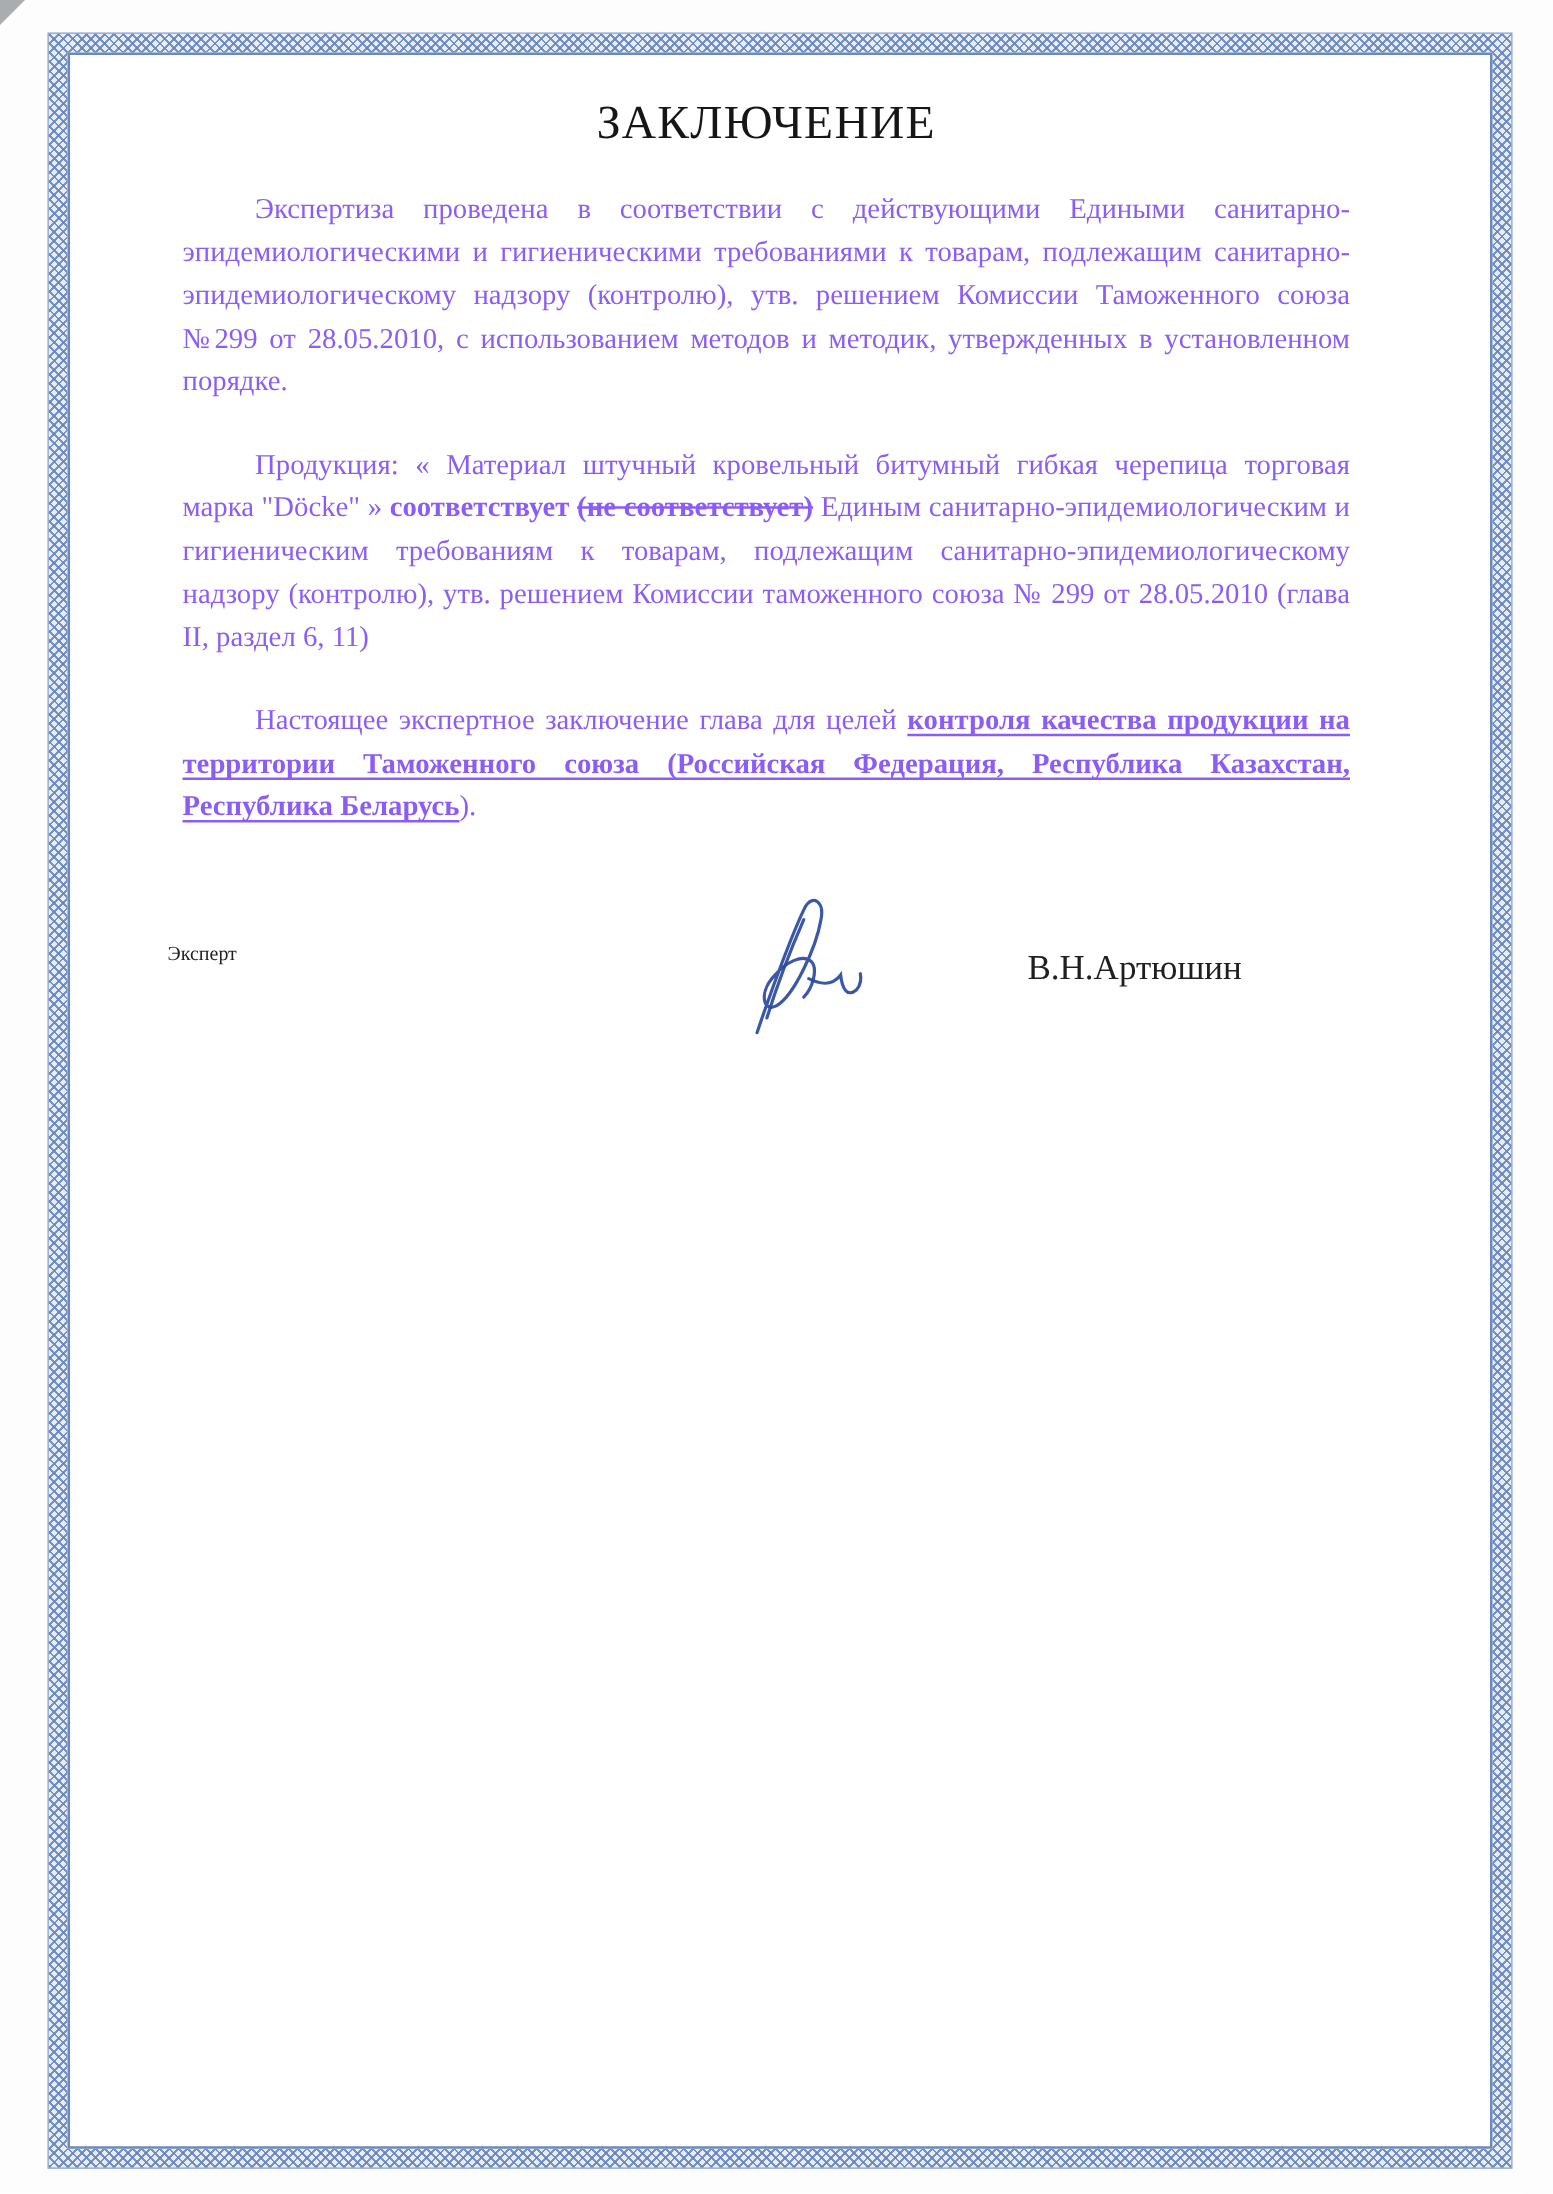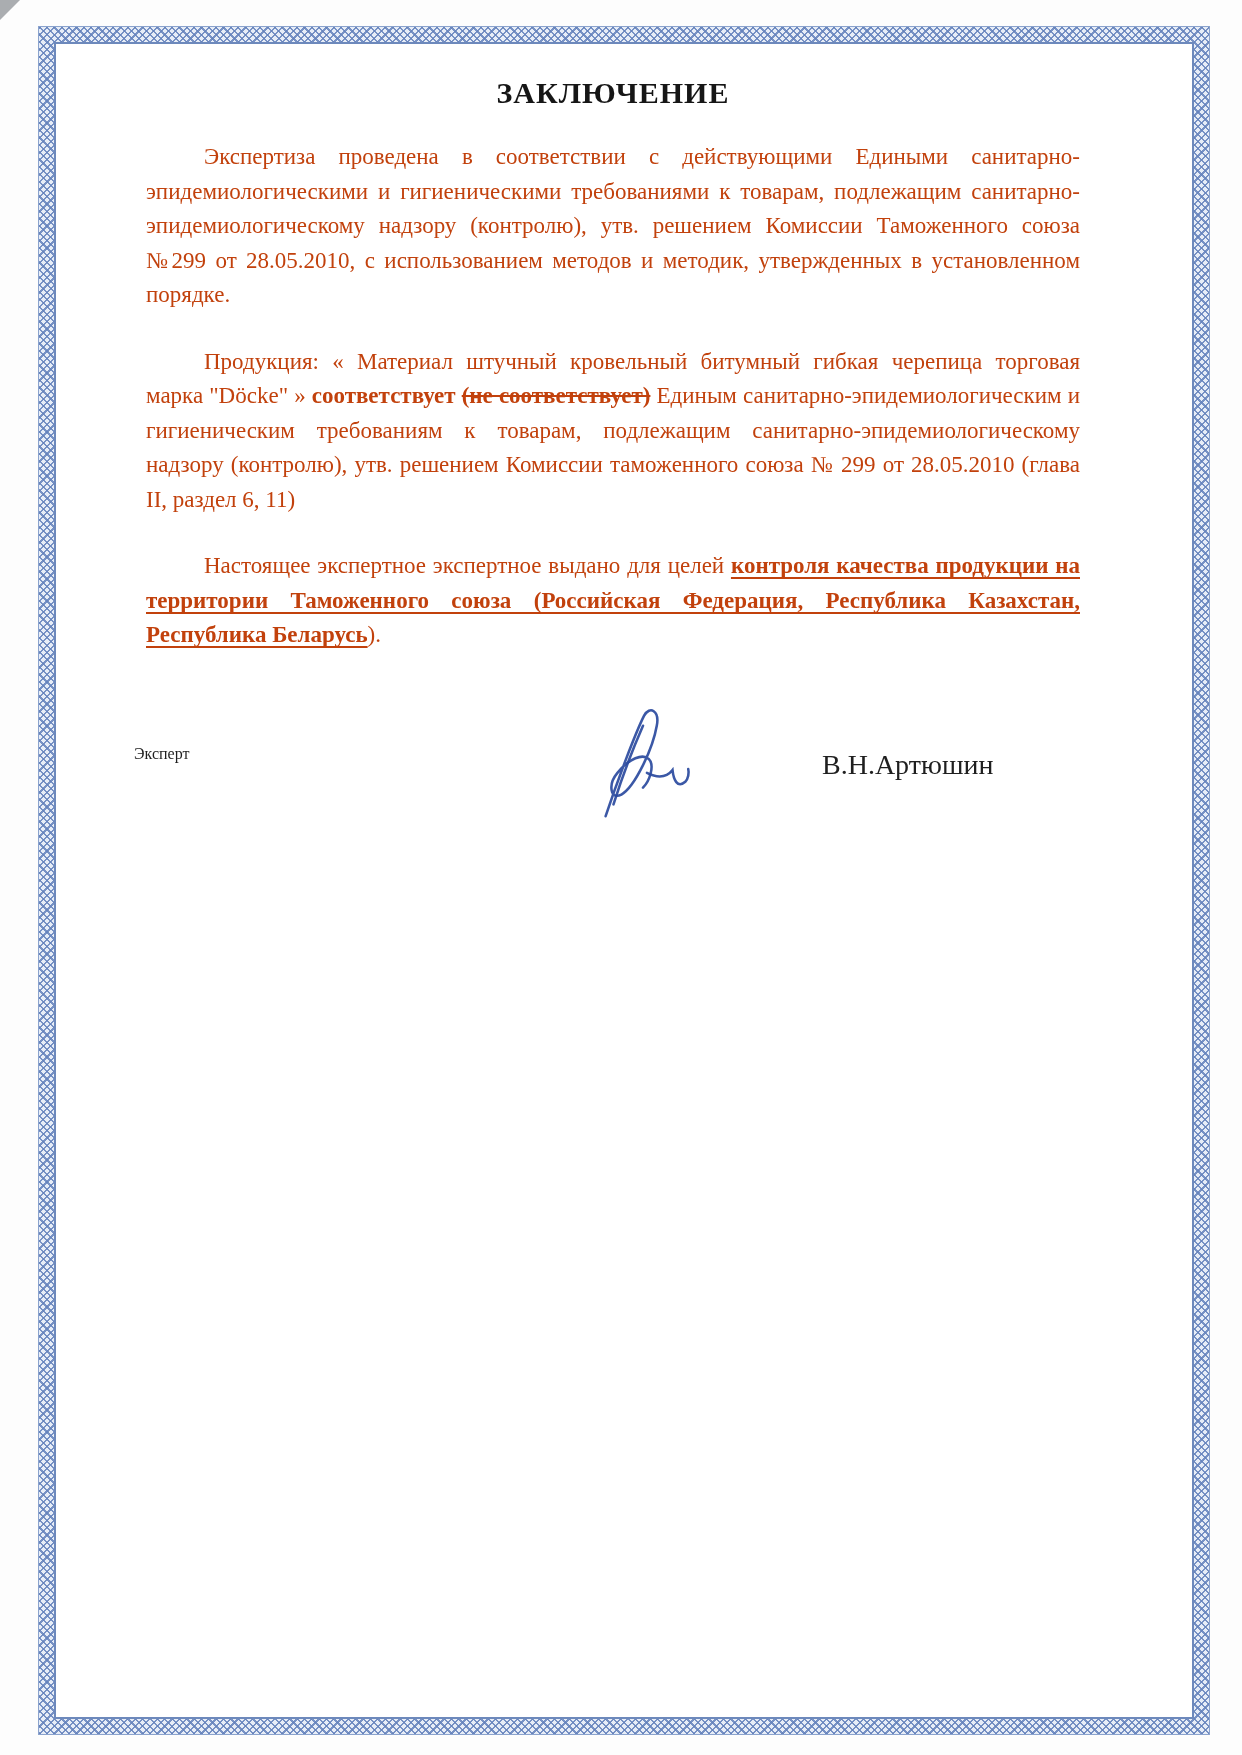--- a/index.html
+++ b/index.html
@@ -35,34 +35,34 @@
   }
   .inner {
     height: 100%;
     background: #ffffff;
     border: 2px solid #6d89bc;
     padding: 18px 112px 0 90px;
   }
 
   .title {
     text-align: center;
-    font-size: 30px;
-    font-weight: bold;
+    font-size: 38px;
+    font-weight: normal;
     letter-spacing: 1px;
     margin: 14px 0 30px 0;
     color: #161616;
   }
 
   .para {
     font-size: 23px;
     line-height: 1.5;
     text-align: justify;
     text-indent: 58px;
     margin-bottom: 32px;
-    color: #c2410c;
+    color: #8b5cf6;
   }
   .bold { font-weight: bold; }
   .struck {
     text-decoration: line-through;
     text-decoration-thickness: 2px;
   }
   .underlined {
     text-decoration: underline;
     text-decoration-thickness: 2px;
     text-underline-offset: 4px;
@@ -102,21 +102,21 @@
 
   <div class="frame">
     <div class="inner">
 
       <h1 class="title">ЗАКЛЮЧЕНИЕ</h1>
 
       <p class="para">Экспертиза проведена в соответствии с действующими Едиными санитарно-эпидемиологическими и гигиеническими требованиями к товарам, подлежащим санитарно-эпидемиологическому надзору (контролю), утв. решением Комиссии Таможенного союза №299 от 28.05.2010, с использованием методов и методик, утвержденных в установленном порядке.</p>
 
       <p class="para"><span>Продукция: « Материал штучный кровельный битумный гибкая черепица торговая марка "Döcke" » </span><span class="bold">соответствует </span><span class="bold struck">(не соответствует)</span><span> Единым санитарно-эпидемиологическим и гигиеническим требованиям к товарам, подлежащим санитарно-эпидемиологическому надзору (контролю), утв. решением Комиссии таможенного союза № 299 от 28.05.2010 (глава II, раздел 6, 11)</span></p>
 
-      <p class="para"><span>Настоящее экспертное экспертное выдано для целей </span><span class="bold underlined">контроля качества продукции на территории Таможенного союза (Российская Федерация, Республика Казахстан, Республика Беларусь</span><span>).</span></p>
+      <p class="para"><span>Настоящее экспертное заключение глава для целей </span><span class="bold underlined">контроля качества продукции на территории Таможенного союза (Российская Федерация, Республика Казахстан, Республика Беларусь</span><span>).</span></p>
 
       <div class="sig-row">
         <span class="sig-label">Эксперт</span>
 
         <svg class="signature" viewBox="0 0 120 134" aria-hidden="true">
           <path d="M22 116 C34 80 52 32 61 14 C67 3 77 9 74 24 C70 47 52 86 38 94 C27 100 24 84 34 72 C46 57 60 52 66 58 C72 64 67 80 60 87"></path>
           <path d="M64 72 C74 77 83 78 90 69 C91 79 95 88 103 81 C106 78 107 72 106 68"></path>
           <path d="M30 104 C40 72 53 40 60 24"></path>
         </svg>
 

